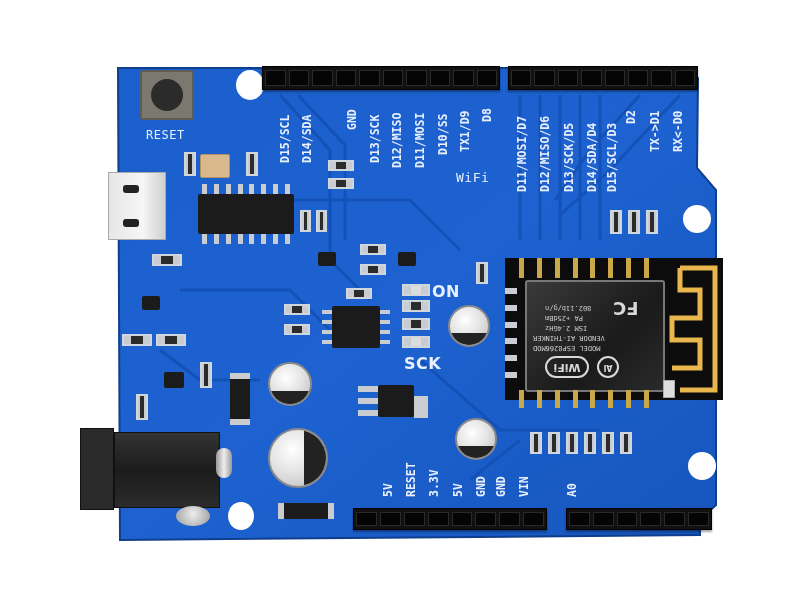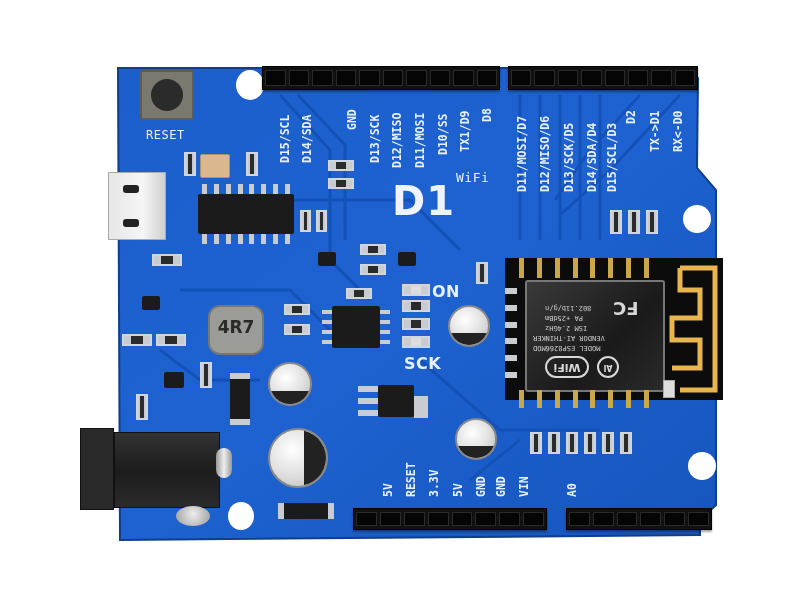--- a/index.html
+++ b/index.html
@@ -158,21 +158,20 @@
       <span></span>
       <span></span>
       <span></span>
       <span></span>
       <span></span>
       <span></span>
       <span></span>
       <span></span>
     </div>
 
-  <div class="abs" style="left:392px;top:178px;font-family:'DejaVu Sans',sans-serif;font-weight:bold;font-size:40px;color:#eef3ff;letter-spacing:1px;">D1</div>
   <div class="silk" style="left:456px;top:170px;font-weight:normal;font-size:13px;">WiFi</div>
 
   <div class="smd" style="left:328px;top:160px;width:26px;height:11px;"></div>
   <div class="smd" style="left:328px;top:178px;width:26px;height:11px;"></div>
   <div class="smd" style="left:300px;top:210px;width:11px;height:22px;"></div>
   <div class="smd" style="left:316px;top:210px;width:11px;height:22px;"></div>
   <div class="smd" style="left:360px;top:244px;width:26px;height:11px;"></div>
   <div class="smd" style="left:360px;top:264px;width:26px;height:11px;"></div>
   <div class="smd" style="left:346px;top:288px;width:26px;height:11px;"></div>
   <div class="smd" style="left:284px;top:304px;width:26px;height:11px;"></div>
@@ -214,23 +213,20 @@
       <span style="width:10px;height:4px"></span>
       <span style="width:10px;height:4px"></span>
     </div>
   <div class="icpins" style="left:380px;top:310px;width:10px;height:34px;flex-direction:column;">
       <span style="width:10px;height:4px"></span>
       <span style="width:10px;height:4px"></span>
       <span style="width:10px;height:4px"></span>
       <span style="width:10px;height:4px"></span>
     </div>
 
-  <div class="abs" style="left:208px;top:305px;width:56px;height:50px;background:#9b9b98;border:2px solid #777;border-radius:12px;box-sizing:border-box;">
-    <div style="text-align:center;margin-top:10px;font-family:'DejaVu Sans',sans-serif;font-weight:bold;font-size:17px;color:#2a2a2a;">4R7</div>
-  </div>
 
   <div class="abs" style="left:230px;top:373px;width:20px;height:52px;background:#1b1b1b;border-top:6px solid #c9ccd0;border-bottom:6px solid #c9ccd0;box-sizing:border-box;"></div>
 
   <div class="cap" style="left:448px;top:305px;width:42px;height:42px;">
     <div class="band"></div>
   </div>
   <div class="cap" style="left:268px;top:362px;width:44px;height:44px;">
     <div class="band"></div>
   </div>
   <div class="cap" style="left:455px;top:418px;width:42px;height:42px;">

